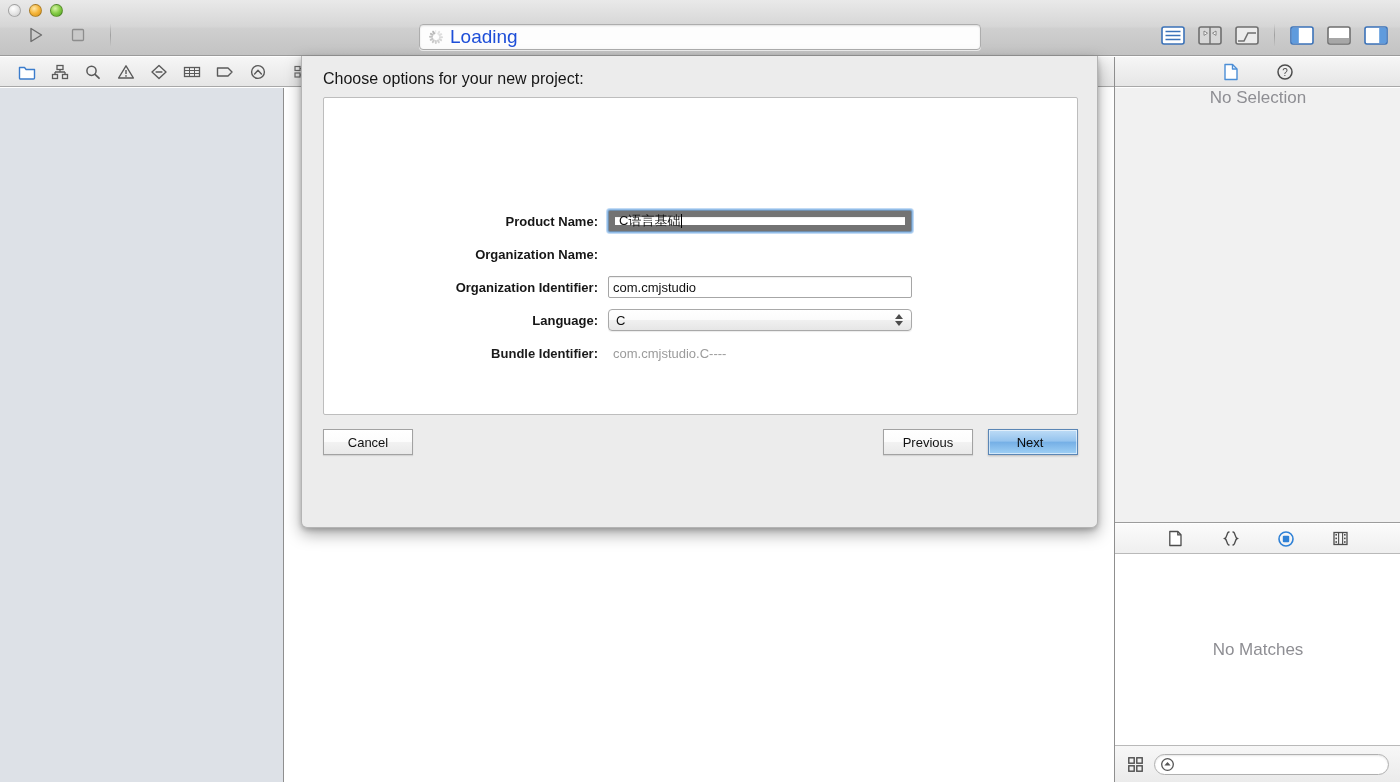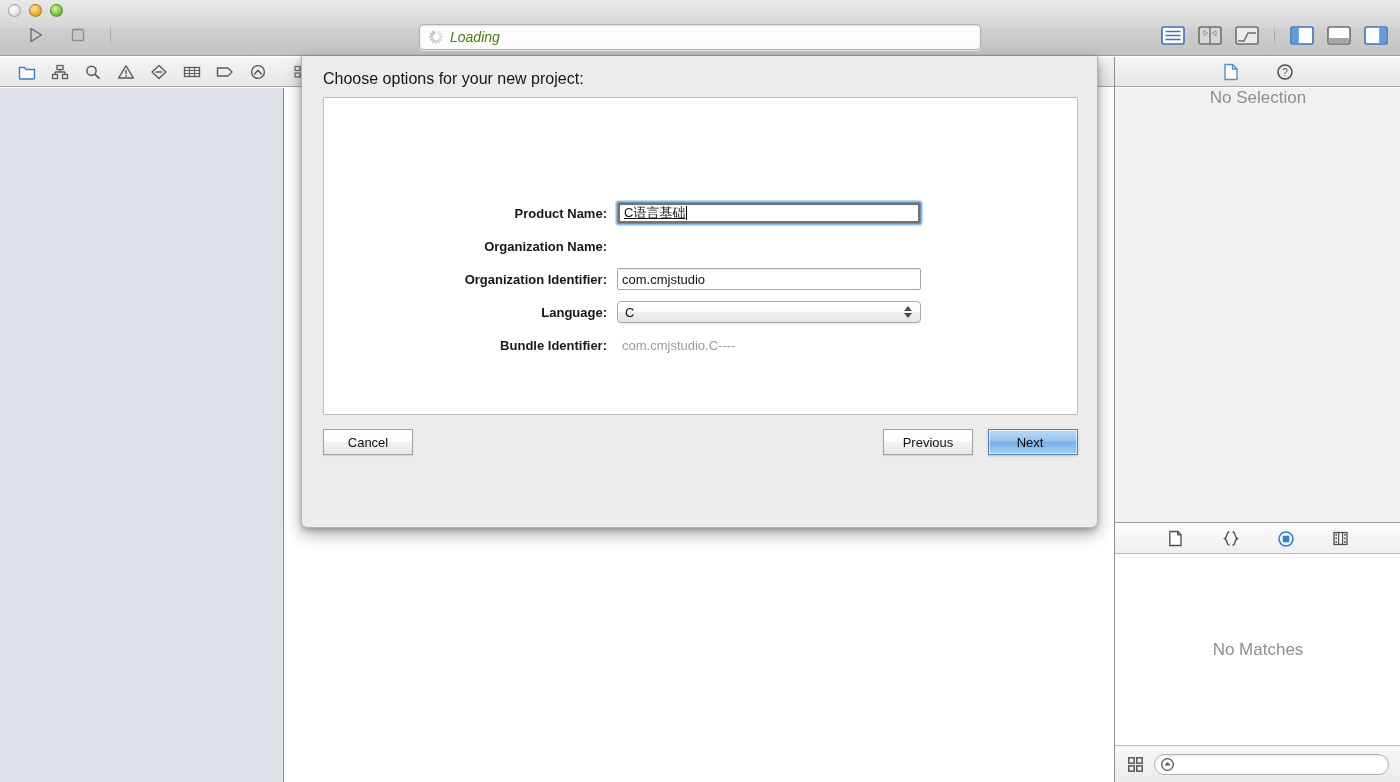--- a/index.html
+++ b/index.html
@@ -54,21 +54,21 @@
     display: flex; align-items: center;
     padding-left: 8px; gap: 7px;
   }
   .spinner { width: 15px; height: 15px; position: relative; flex: none; }
   .spinner i {
     position: absolute; left: 50%; top: 50%;
     width: 1.6px; height: 4.4px; background: #b3b3b3;
     border-radius: 1px;
     transform-origin: 50% 0;
   }
-  .status-text { font-size: 14px; color: #4d7c0f; font-style: italic; }
+  .status-text { font-size: 19px; color: #1d4ed8; }
 
   .editor-toggles {
     position: absolute; right: 10px; top: 24px;
     display: flex; align-items: center; gap: 9px;
   }
   .tbtn {
     width: 28px; height: 22px;
     display: flex; align-items: center; justify-content: center;
   }
 
@@ -164,21 +164,21 @@
   }
   .sheet-box {
     position: absolute; left: 21px; top: 41px;
     width: 755px; height: 318px;
     background: #ffffff;
     border: 1px solid #bdbdbd;
     border-radius: 2px;
   }
 
   .form {
-    position: absolute; left: 0; top: 104px; width: 755px; padding-left: 9px;
+    position: absolute; left: 0; top: 112px; width: 755px;
   }
   .frow {
     display: flex; align-items: center;
     height: 22px; margin-bottom: 11px;
   }
   .flabel {
     width: 284px; text-align: right;
     padding-right: 10px;
     font-size: 13px; color: #161616;
     font-weight: 600;
@@ -188,25 +188,24 @@
     width: 304px; height: 22px;
     background: #ffffff;
     border: 1px solid #a6a6a6;
     border-radius: 2px;
     font-size: 13px; color: #111;
     padding: 0 4px;
     display: flex; align-items: center;
     box-shadow: inset 0 1px 1px rgba(0,0,0,0.07);
   }
   .finput.focused {
-    border: 3px solid #737373;
+    border: 7px solid #737373;
     outline: 2px solid rgba(110,165,222,0.55);
     outline-offset: -1px;
     box-shadow: 0 0 0 2px rgba(118,174,231,0.45), inset 0 1px 1px rgba(0,0,0,0.06);
-    text-decoration: underline;
   }
   .caret {
     display: inline-block; width: 1px; height: 14px;
     background: #000; margin-left: 1px;
   }
   .fstatic {
     font-size: 13px; color: #9b9b9b;
     padding-left: 5px;
   }
   .fpopup {

